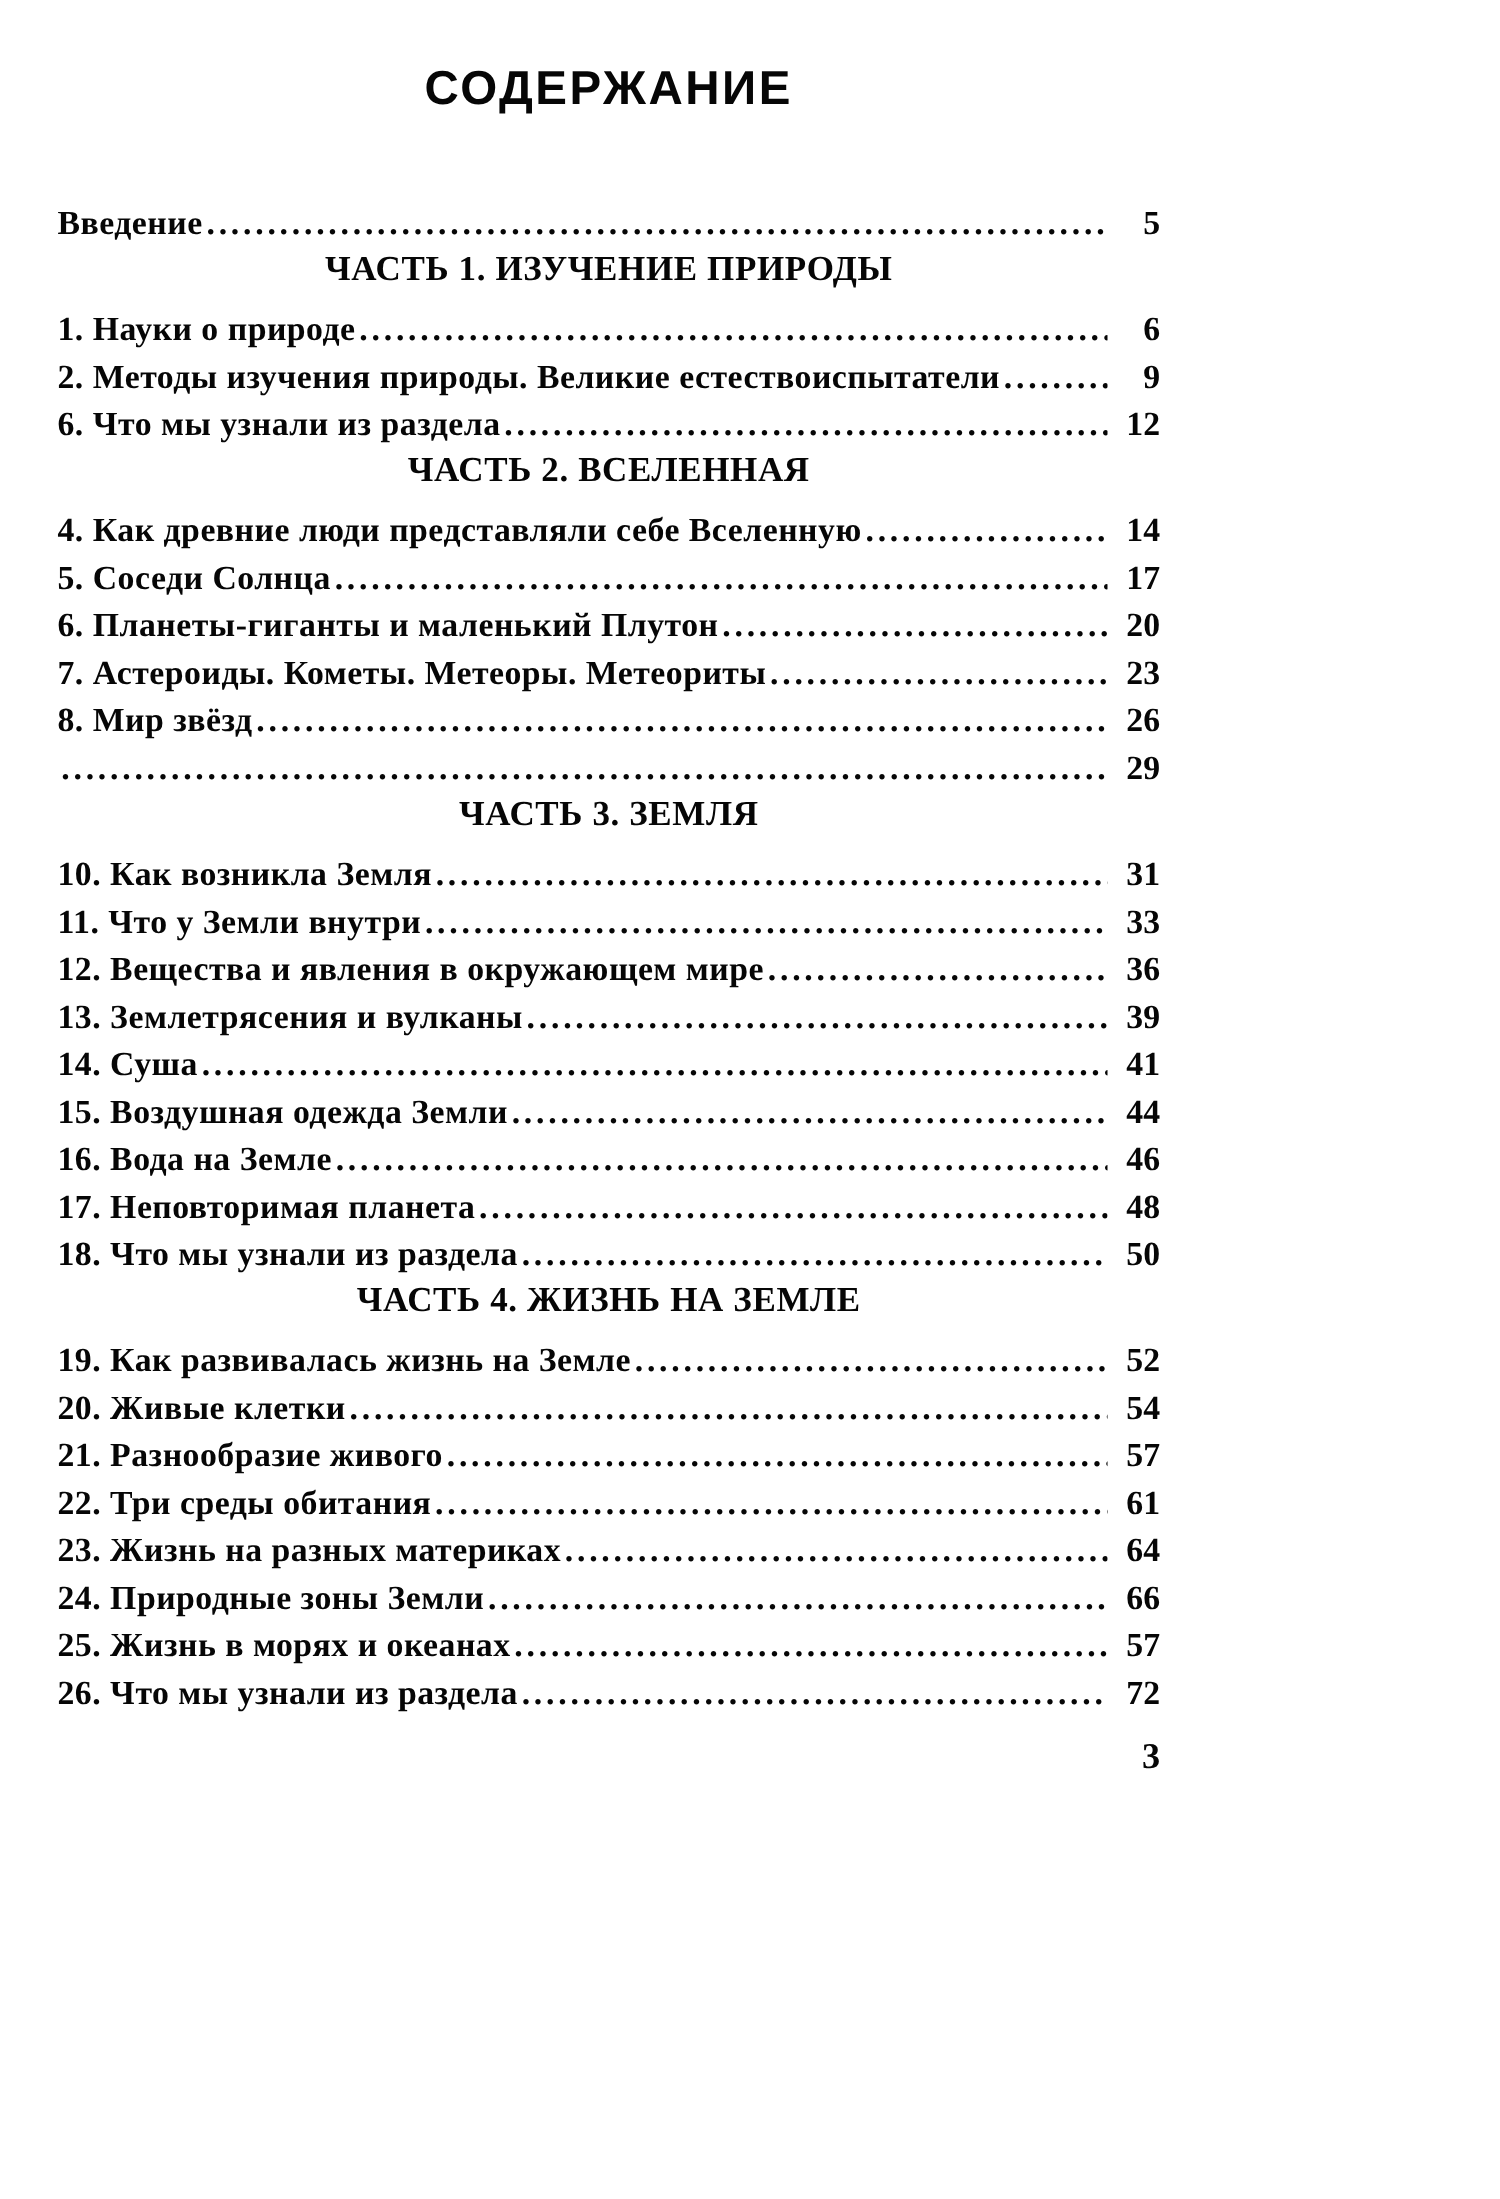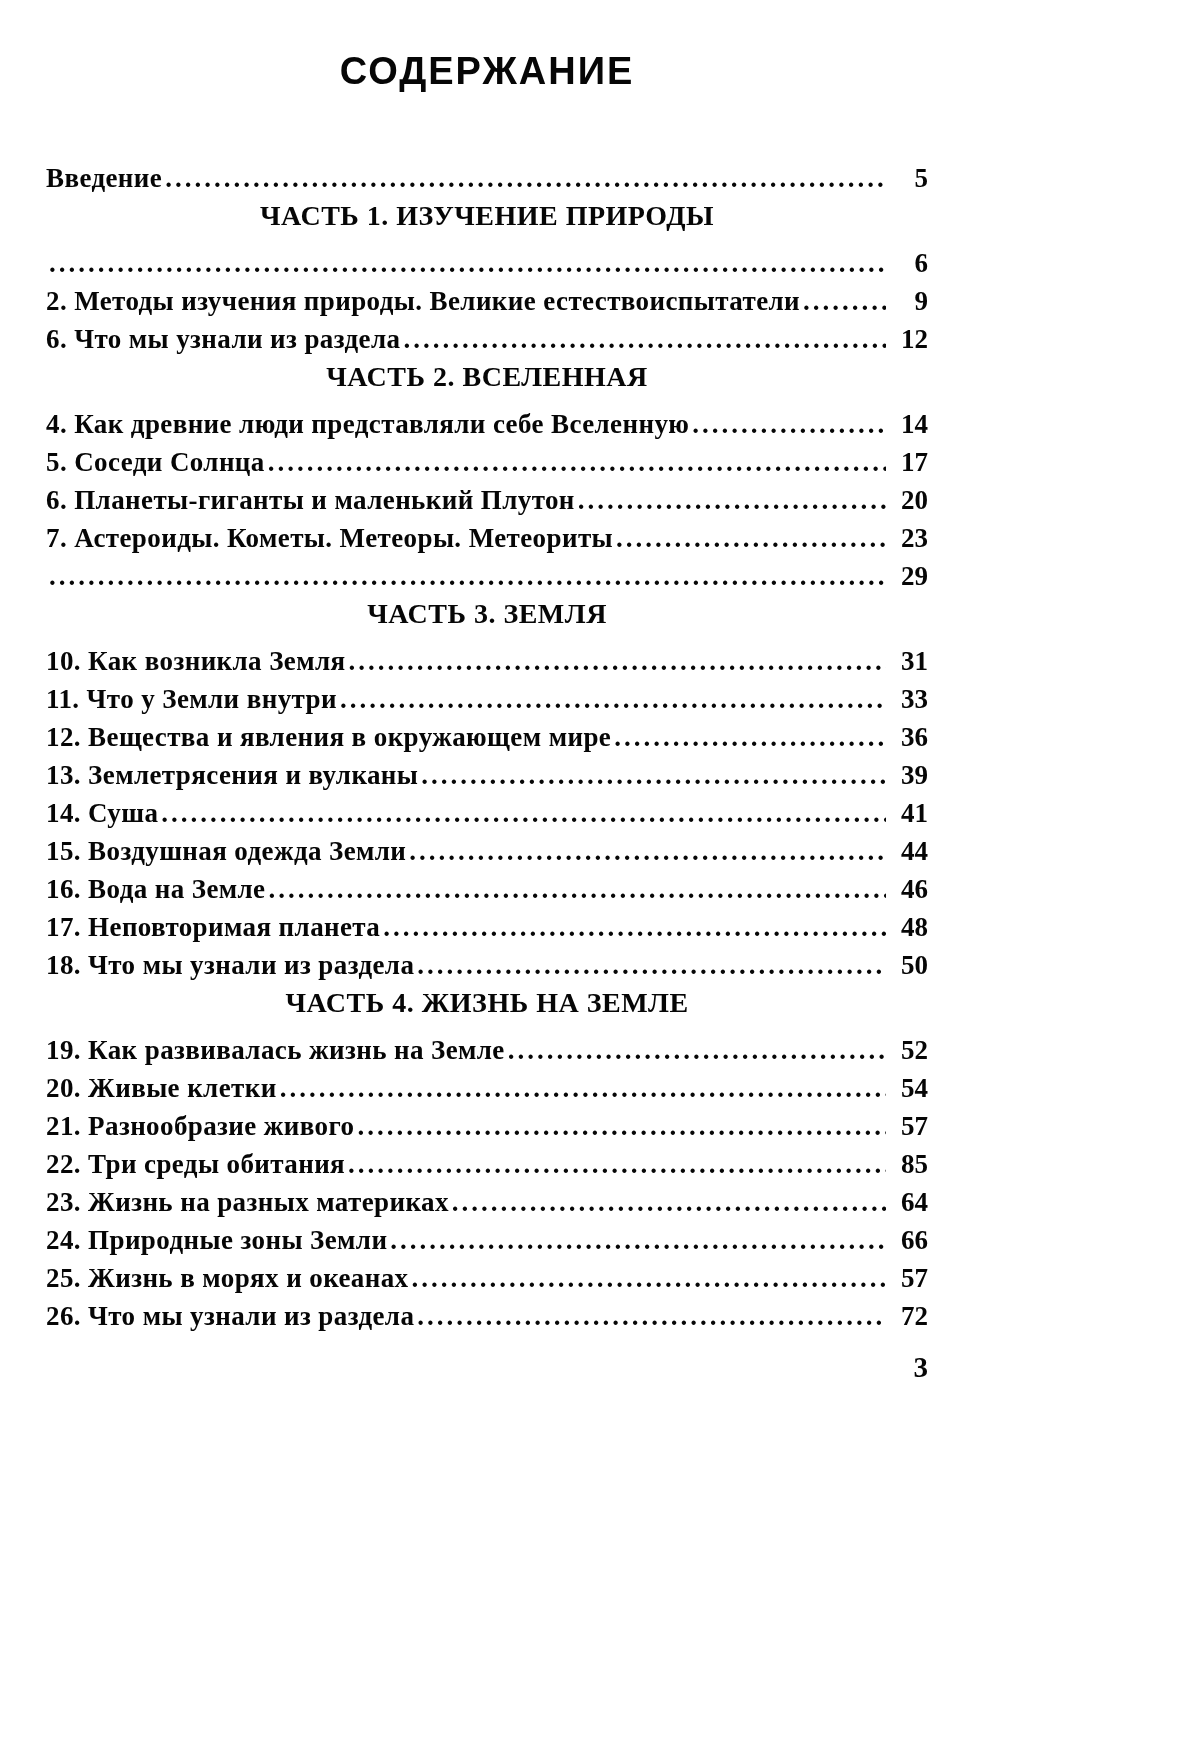--- a/index.html
+++ b/index.html
@@ -67,20 +67,21 @@
 
   <div class="toc-row intro-row">
     <span class="toc-label">Введение</span>
     <span class="dots"></span>
     <span class="toc-page">5</span>
   </div>
 
   <h2 class="section-heading">ЧАСТЬ 1. ИЗУЧЕНИЕ ПРИРОДЫ</h2>
 
   <div class="toc-row">
+    <span class="toc-label">1. Науки о природе</span>
     <span class="dots"></span>
     <span class="toc-page">6</span>
   </div>
   <div class="toc-row">
     <span class="toc-label">2. Методы изучения природы. Великие естествоиспытатели</span>
     <span class="dots"></span>
     <span class="toc-page">9</span>
   </div>
   <div class="toc-row">
     <span class="toc-label">6. Что мы узнали из раздела</span>
@@ -104,20 +105,25 @@
     <span class="toc-label">6. Планеты-гиганты и маленький Плутон</span>
     <span class="dots"></span>
     <span class="toc-page">20</span>
   </div>
   <div class="toc-row">
     <span class="toc-label">7. Астероиды. Кометы. Метеоры. Метеориты</span>
     <span class="dots"></span>
     <span class="toc-page">23</span>
   </div>
   <div class="toc-row">
+    <span class="toc-label">8. Мир звёзд</span>
+    <span class="dots"></span>
+    <span class="toc-page">26</span>
+  </div>
+  <div class="toc-row">
     <span class="dots"></span>
     <span class="toc-page">29</span>
   </div>
 
   <h2 class="section-heading">ЧАСТЬ 3. ЗЕМЛЯ</h2>
 
   <div class="toc-row">
     <span class="toc-label">10. Как возникла Земля</span>
     <span class="dots"></span>
     <span class="toc-page">31</span>
@@ -176,21 +182,21 @@
     <span class="toc-page">54</span>
   </div>
   <div class="toc-row">
     <span class="toc-label">21. Разнообразие живого</span>
     <span class="dots"></span>
     <span class="toc-page">57</span>
   </div>
   <div class="toc-row">
     <span class="toc-label">22. Три среды обитания</span>
     <span class="dots"></span>
-    <span class="toc-page">85</span>
+    <span class="toc-page">61</span>
   </div>
   <div class="toc-row">
     <span class="toc-label">23. Жизнь на разных материках</span>
     <span class="dots"></span>
     <span class="toc-page">64</span>
   </div>
   <div class="toc-row">
     <span class="toc-label">24. Природные зоны Земли</span>
     <span class="dots"></span>
     <span class="toc-page">66</span>

